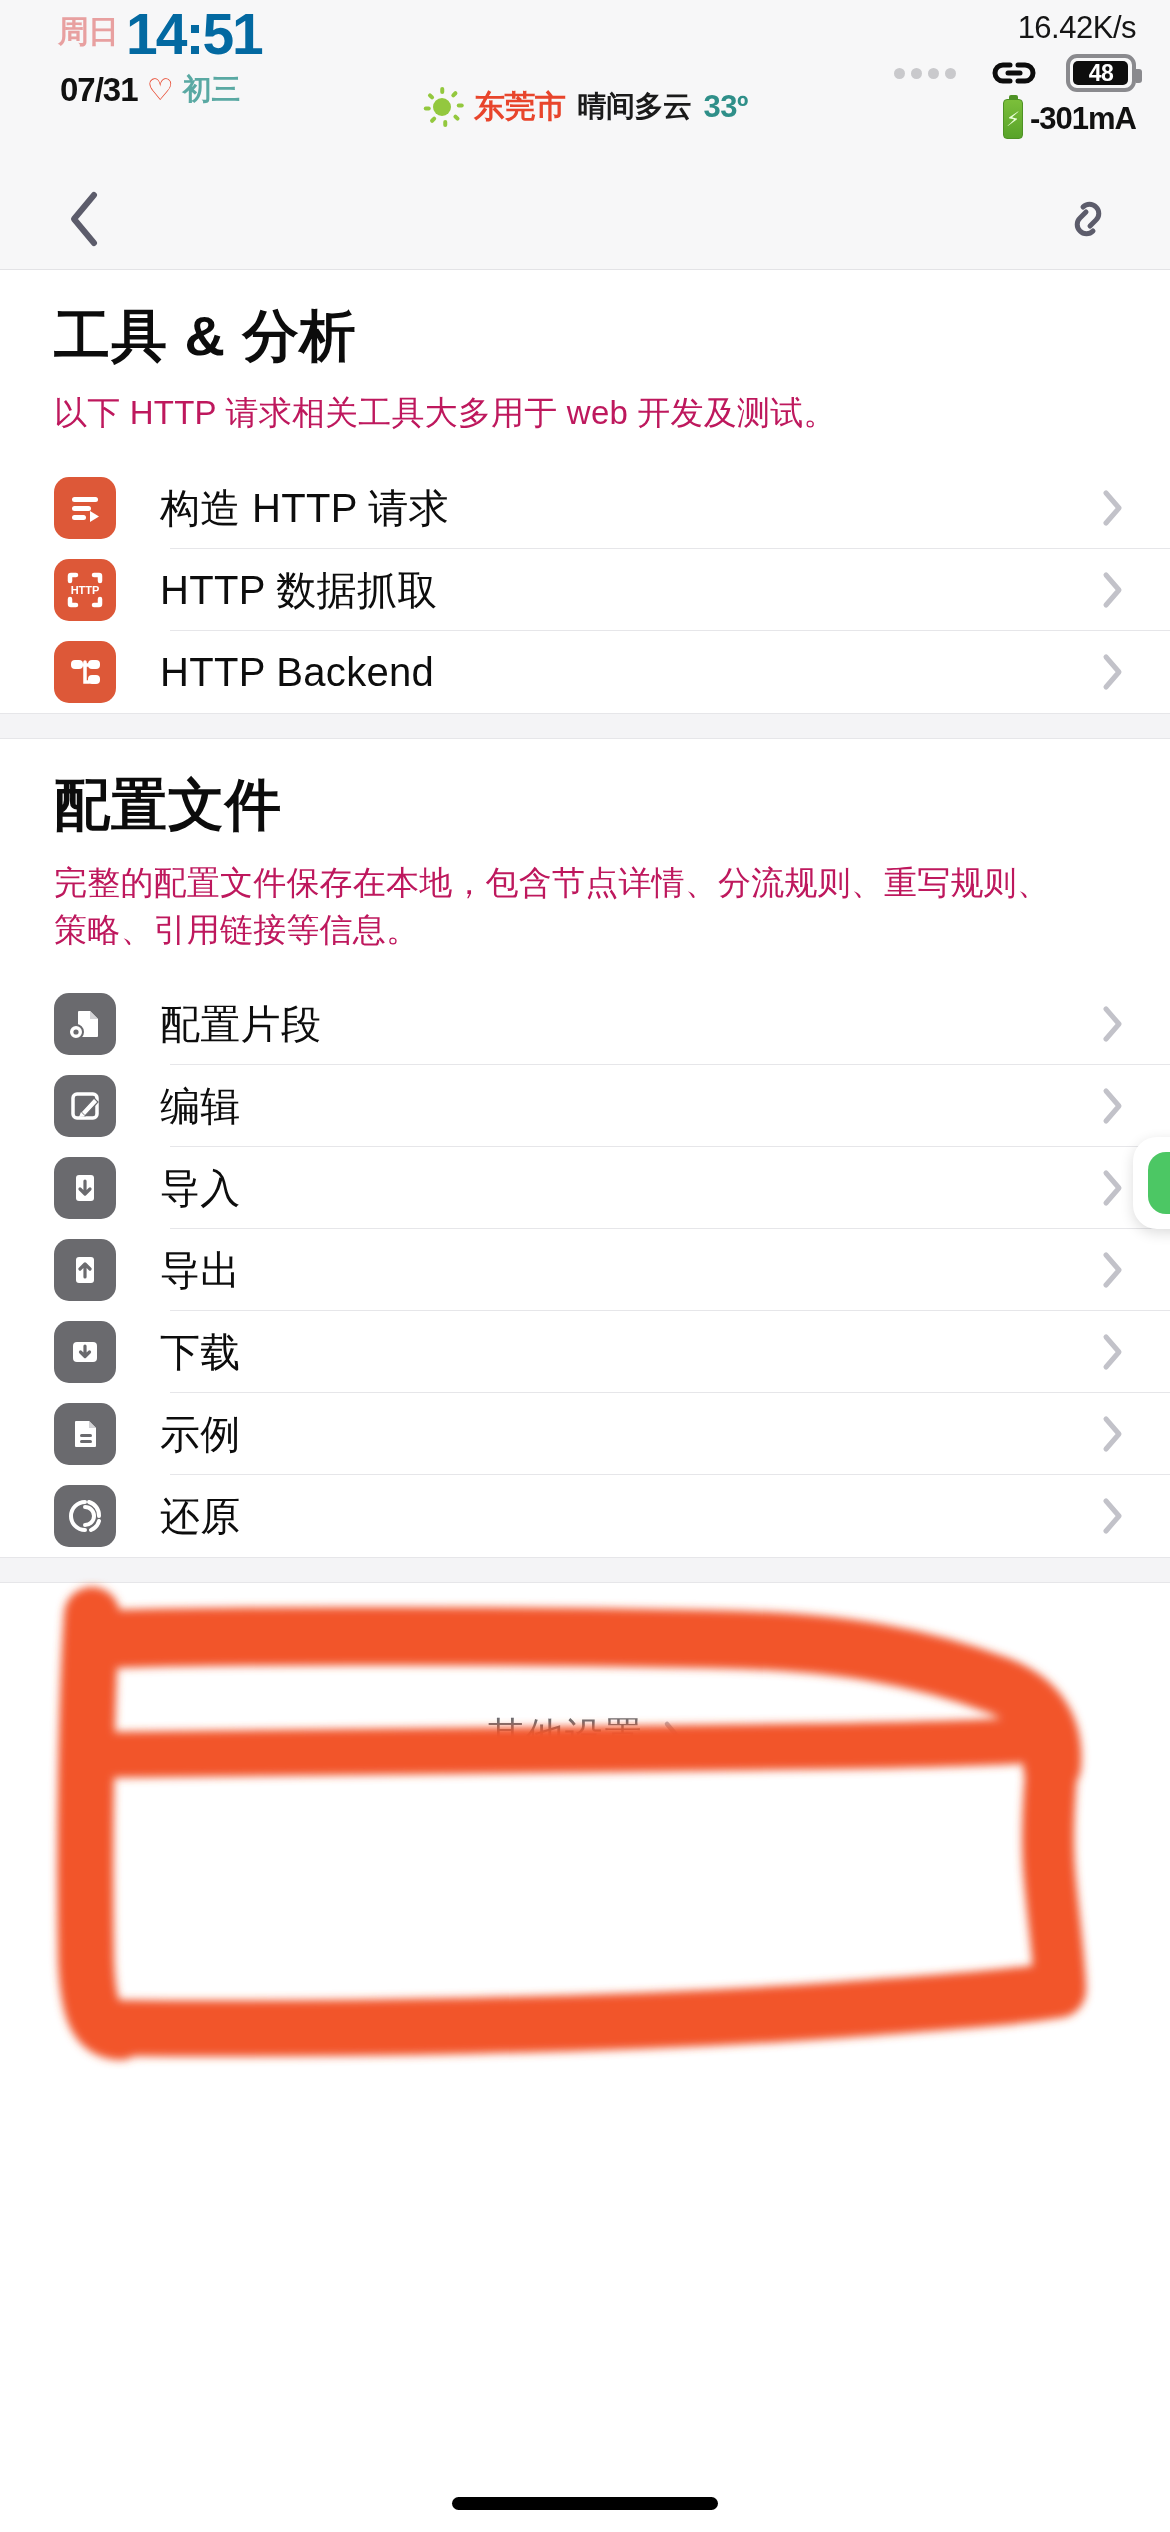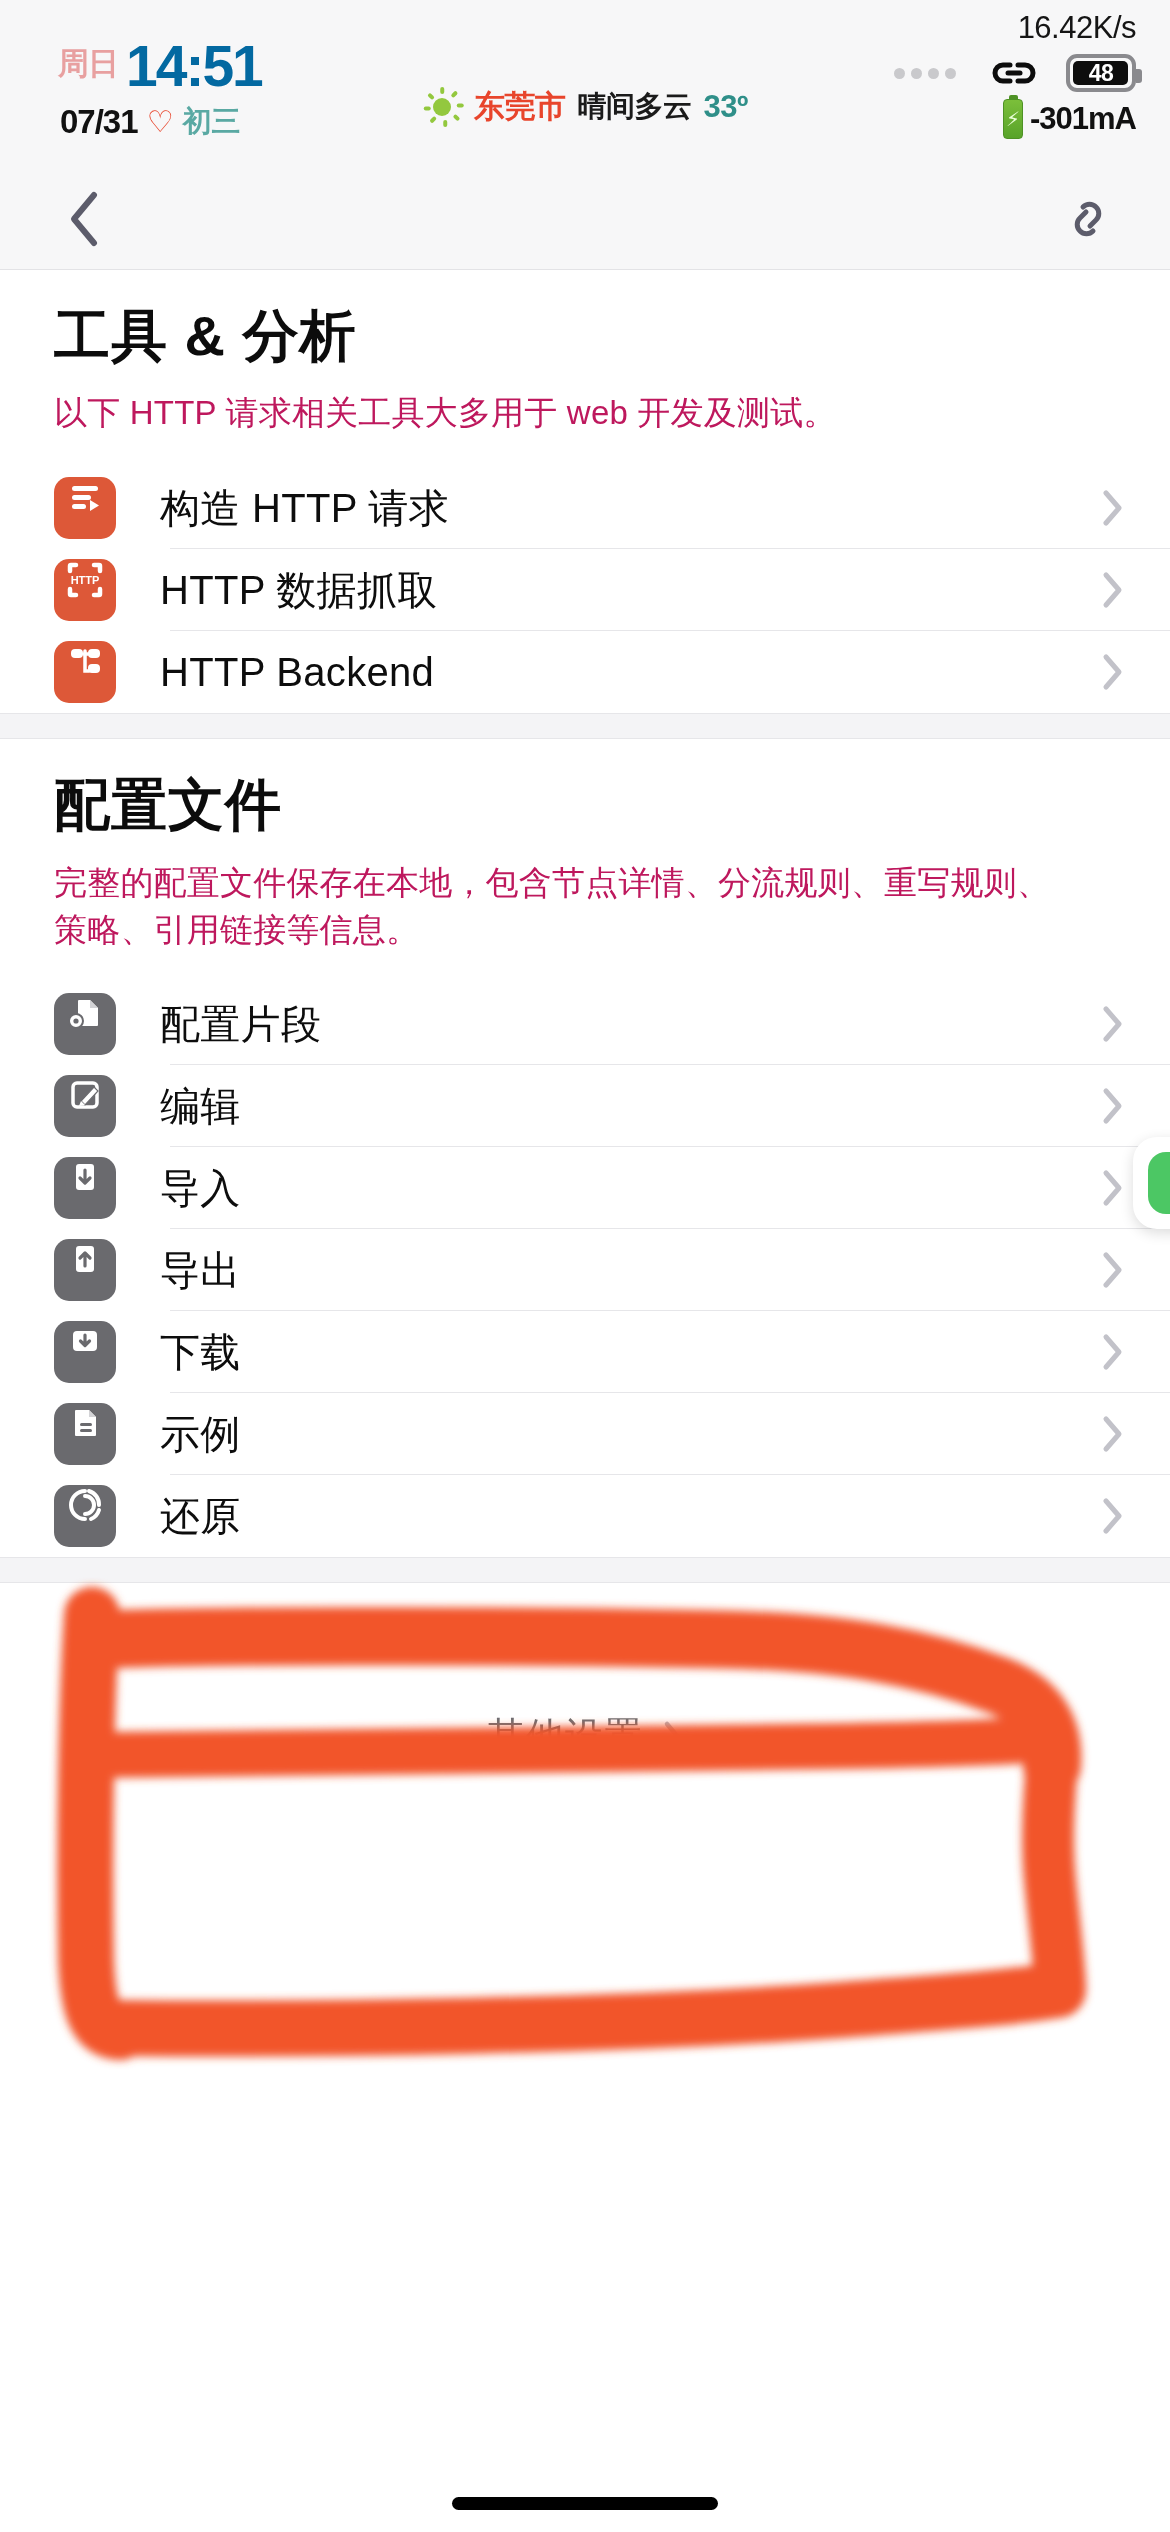--- a/index.html
+++ b/index.html
@@ -14,21 +14,21 @@
     width: 1170px; height: 2532px;
     background: #ffffff;
   }
 
   
   .statusbar {
     position: absolute; top: 0; left: 0;
     width: 1170px; height: 168px;
     background: #f7f7f8;
   }
-  .sb-left { position: absolute; left: 58px; top: 6px; margin-top: 32px; }
+  .sb-left { position: absolute; left: 58px; top: 6px; }
   .sb-time-row { display: flex; align-items: flex-end; gap: 8px; }
   .sb-weekday {
     font-size: 31px; color: #e8a0a0; font-weight: 700;
     letter-spacing: -1px; padding-bottom: 10px;
   }
   .sb-time {
     font-size: 57px; font-weight: 700; color: #0369a1; letter-spacing: -2px;
     line-height: 1;
   }
   .sb-date-row { display: flex; align-items: center; gap: 9px; margin-top: 7px; margin-left: 2px;}
@@ -127,21 +127,21 @@
     position: relative; height: 82px;
     display: flex; align-items: center;
     padding: 0 0 0 54px; background: #ffffff;
   }
   .row-sep {
     position: absolute; left: 170px; right: 0; bottom: 0;
     height: 1px; background: #e6e6e9;
   }
   .icon-tile {
     width: 62px; height: 62px; border-radius: 15px;
-    display: flex; justify-content: center;
+    display: flex; align-items: center; justify-content: center;
     flex: 0 0 62px;
   }
   .icon-orange { background: #dd5838; }
   .icon-gray   { background: #6a6a6e; }
   .row-label {
     margin-left: 44px; font-size: 40px; color: #0d0d0d;
     letter-spacing: 0.3px; white-space: nowrap;
   }
   .row-chevron {
     position: absolute; right: 46px; top: 50%; transform: translateY(-50%);

